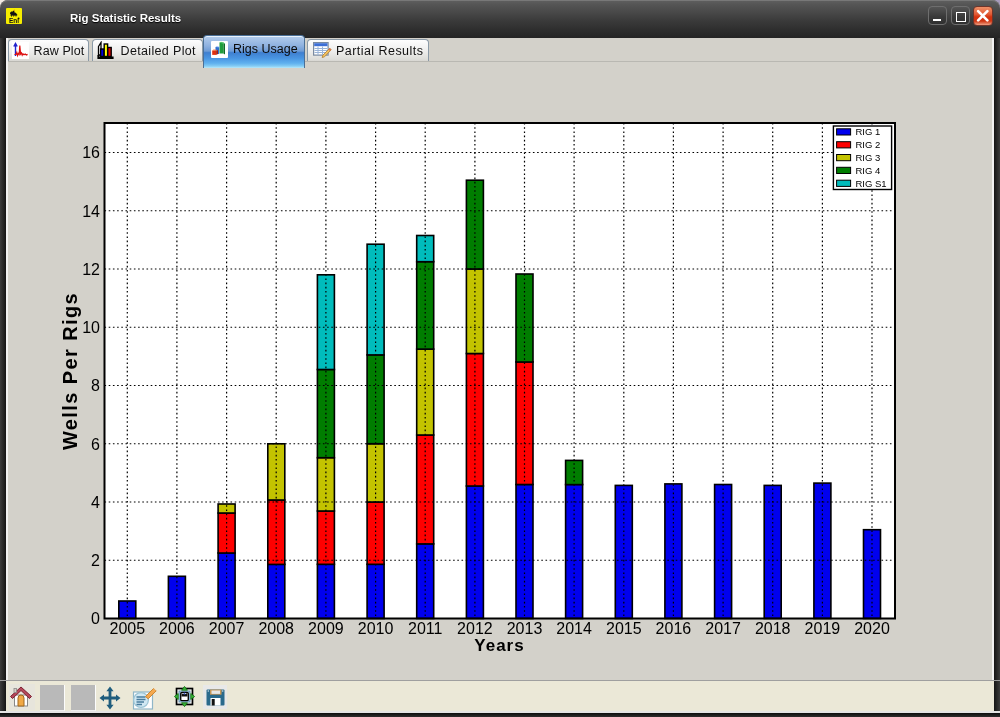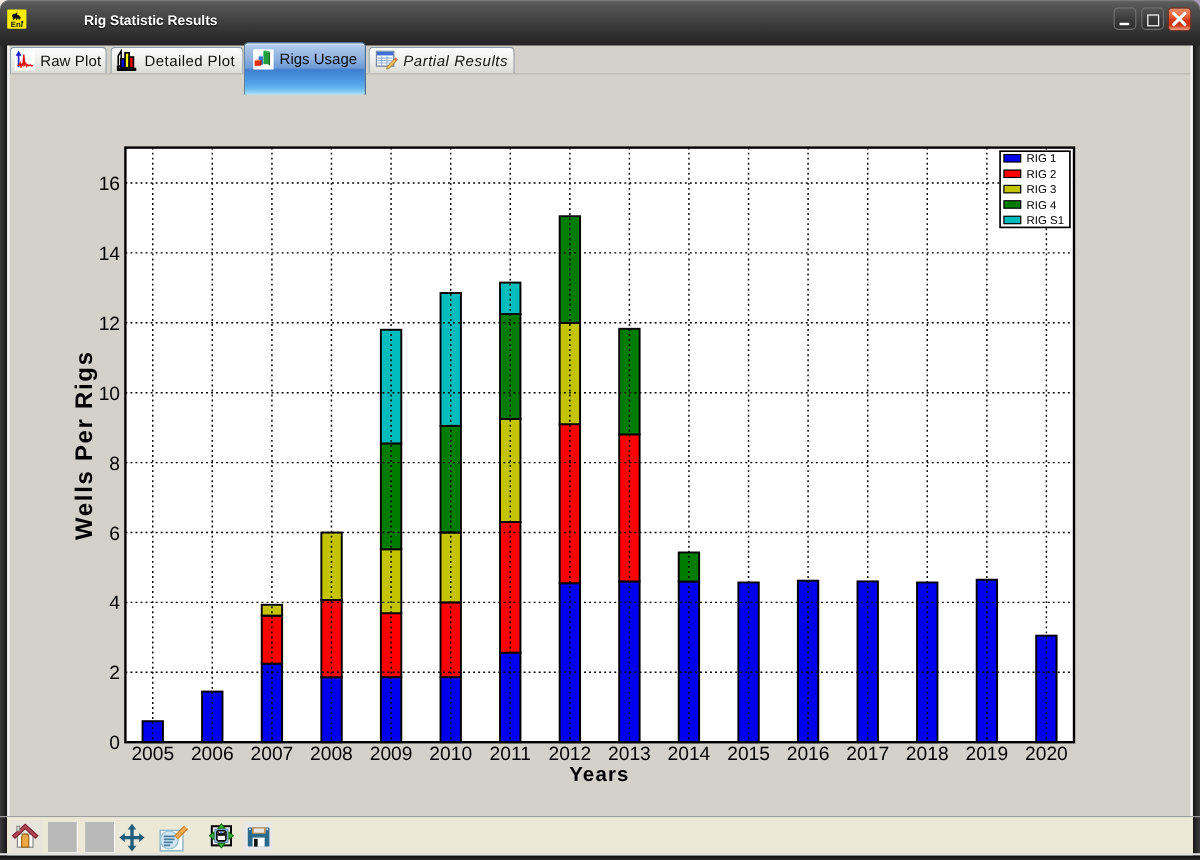--- a/index.html
+++ b/index.html
@@ -56,37 +56,37 @@
  <svg class="abs" style="left:3px;top:1.5px;" width="18" height="19" viewBox="0 0 18 19">
   <path d="M2.5 5.5 L5 1.5 L5 14 L2.5 14 Z" fill="#fff" stroke="#000" stroke-width="1.3"></path>
   <path d="M2.5 14 L2.5 17 L16.5 17 L16.5 15.5" fill="none" stroke="#000" stroke-width="2.2"></path>
   <rect x="4.6" y="8" width="3.4" height="7.5" fill="#0000e0" stroke="#000" stroke-width="1.4"></rect>
   <rect x="8.2" y="3" width="3.4" height="12.5" fill="#ffff00" stroke="#000" stroke-width="1.4"></rect>
   <rect x="11.8" y="6.5" width="3.4" height="9" fill="#ee0000" stroke="#000" stroke-width="1.4"></rect>
  </svg>
  <div class="abs" style="left:27.5px;top:4.5px;font-size:12.5px;color:#111;letter-spacing:0.35px;">Detailed Plot</div>
 </div>
 
-<div class="abs" style="left:203px;top:35px;width:102px;height:44px;box-sizing:border-box;border:1px solid #4a6f96;border-bottom:none;border-radius:4px 4px 0 0;background:linear-gradient(#b4cdec 0%,#8fb2e0 30%,#6f9cd6 47%,#3f7fd0 52%,#4a96e2 70%,#5fb0ee 85%,#84ccf4 94%,#b8e8fa 100%);box-shadow:inset 0 1px 0 #e8f2fc;">
+<div class="abs" style="left:203px;top:35px;width:102px;height:33px;box-sizing:border-box;border:1px solid #4a6f96;border-bottom:none;border-radius:4px 4px 0 0;background:linear-gradient(#b4cdec 0%,#8fb2e0 30%,#6f9cd6 47%,#3f7fd0 52%,#4a96e2 70%,#5fb0ee 85%,#84ccf4 94%,#b8e8fa 100%);box-shadow:inset 0 1px 0 #e8f2fc;">
  <div class="abs" style="left:7px;top:5px;width:16.5px;height:16.5px;background:#fff;border-radius:1px;">
   <svg width="16" height="16" viewBox="0 0 16 16" style="position:absolute;left:0;top:0;">
    <rect x="8.5" y="1.5" width="4" height="11" fill="#1f9e3c"></rect>
    <path d="M12.5 1.5 L14 3 L14 13.5 L12.5 12.5 Z" fill="#0c6e24"></path>
    <path d="M8.5 1.5 L10 0.8 L14 2.2 L12.5 3 Z" fill="#4fc468"></path>
    <rect x="4.5" y="6" width="3.6" height="7" fill="#2f6fd0"></rect>
    <path d="M4.5 6 L5.8 5.3 L9.4 5.9 L8.1 6.6 Z" fill="#7fb0f0"></path>
    <rect x="1.2" y="9.5" width="4.4" height="4.4" fill="#e03010"></rect>
    <path d="M1.2 9.5 L2.6 8.6 L7 8.9 L5.6 9.8 Z" fill="#f07040"></path>
    <path d="M5.6 9.8 L7 8.9 L7 12.8 L5.6 13.9 Z" fill="#b02008"></path>
   </svg>
  </div>
  <div class="abs" style="left:29px;top:6px;font-size:12.5px;color:#0a0a0a;">Rigs Usage</div>
 </div>
 
-<div class="abs" style="left:307px;top:38.5px;width:122px;height:22px;box-sizing:border-box;border:1px solid #8b9aa7;border-bottom:none;border-radius:4px 4px 0 0;background:linear-gradient(#fdfdfd,#ededec 55%,#dededa 90%,#d8d7d2);font-style:italic;">
+<div class="abs" style="left:307px;top:38.5px;width:122px;height:22px;box-sizing:border-box;border:1px solid #8b9aa7;border-bottom:none;border-radius:4px 4px 0 0;background:linear-gradient(#fdfdfd,#ededec 55%,#dededa 90%,#d8d7d2);">
  <svg class="abs" style="left:5px;top:2px;" width="19" height="18" viewBox="0 0 19 18">
   <rect x="0.6" y="0.6" width="14.5" height="12.5" fill="#fff" stroke="#7a8aa0" stroke-width="1.2"></rect>
   <rect x="1.2" y="1.2" width="13.3" height="3" fill="#3d6fd6"></rect>
   <path d="M1.5 6.5 H14 M1.5 8.5 H14 M1.5 10.5 H14 M5 4.5 V13 M9.5 4.5 V13" stroke="#9ab4d8" stroke-width="1"></path>
   <path d="M16.8 6.2 L18.2 7.8 L11.5 14.8 L9.2 15.6 L9.8 13.2 Z" fill="#f0c060" stroke="#b08030" stroke-width="0.8"></path>
   <path d="M16.8 6.2 L18.2 7.8 L16.9 9.1 L15.6 7.5 Z" fill="#e07050"></path>
  </svg>
  <div class="abs" style="left:28px;top:4.5px;font-size:12.5px;color:#111;letter-spacing:0.45px;">Partial Results</div>
 </div>
 

